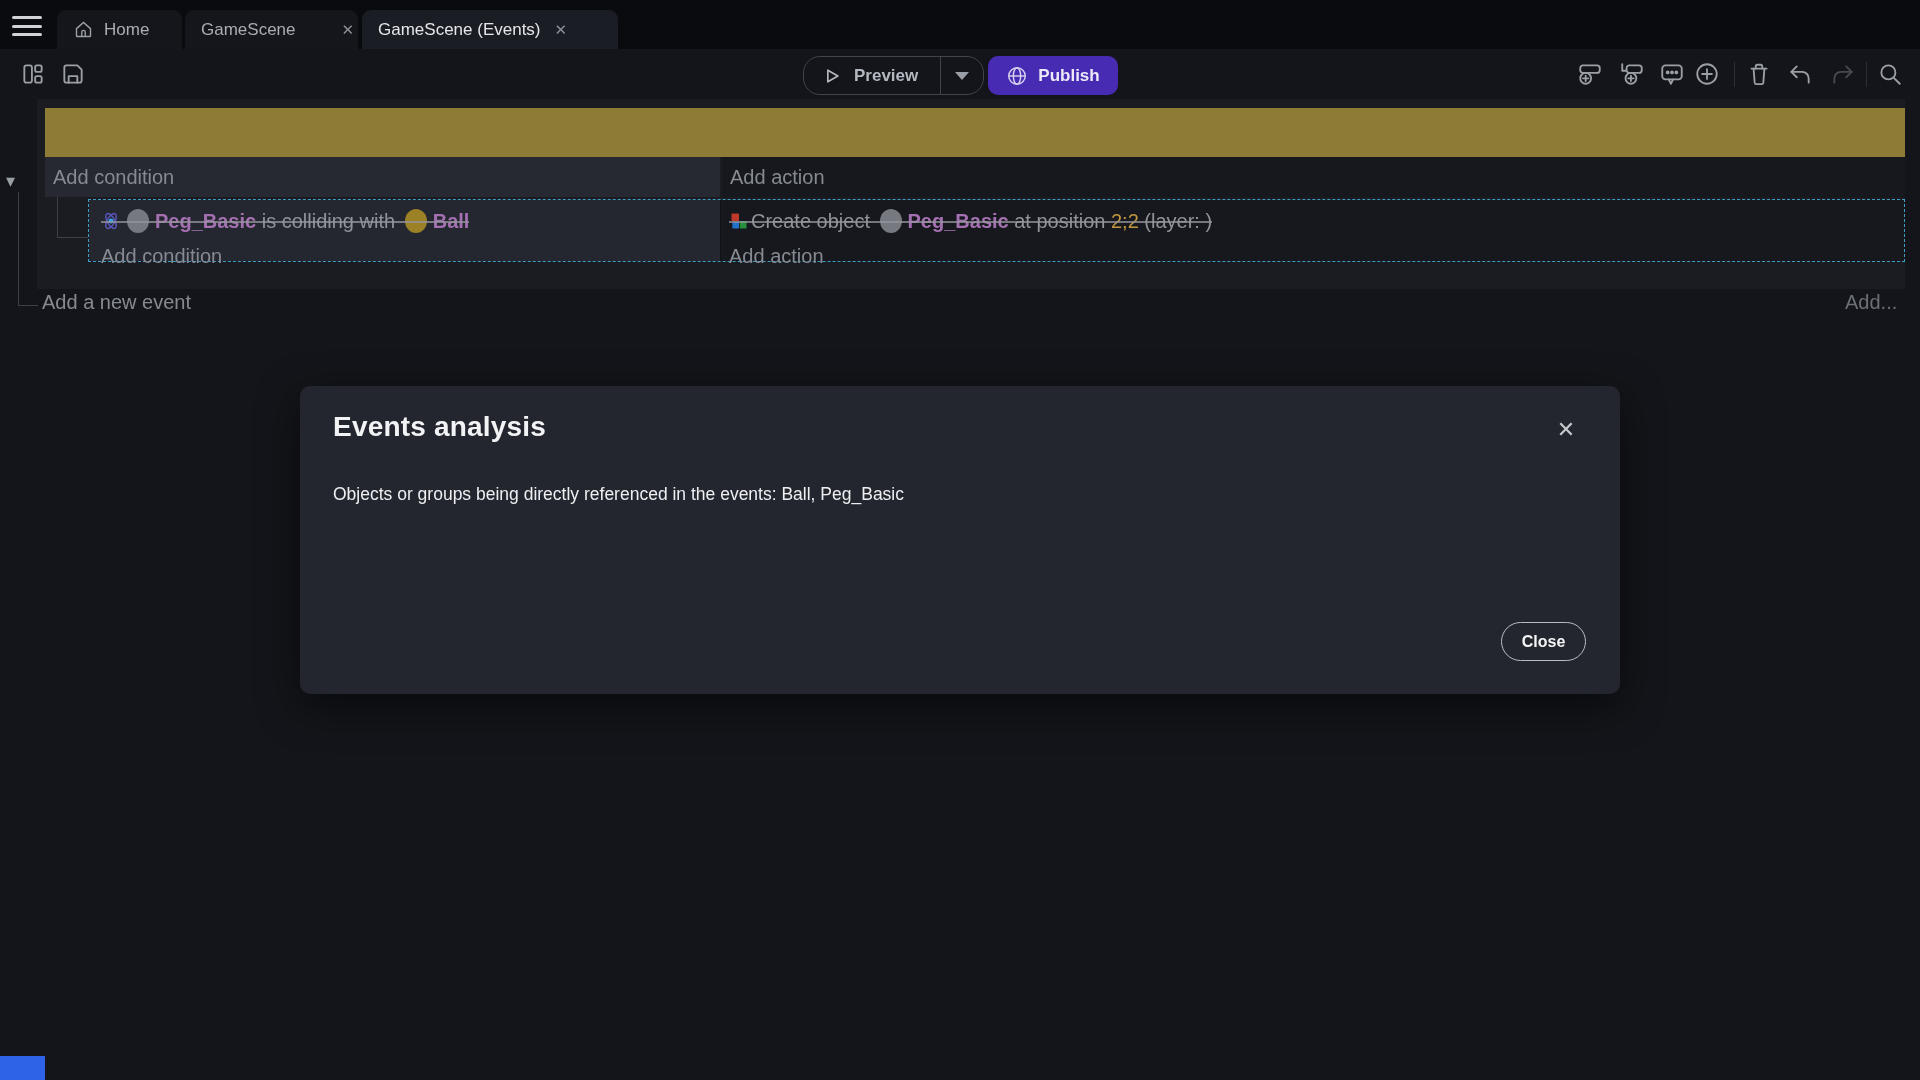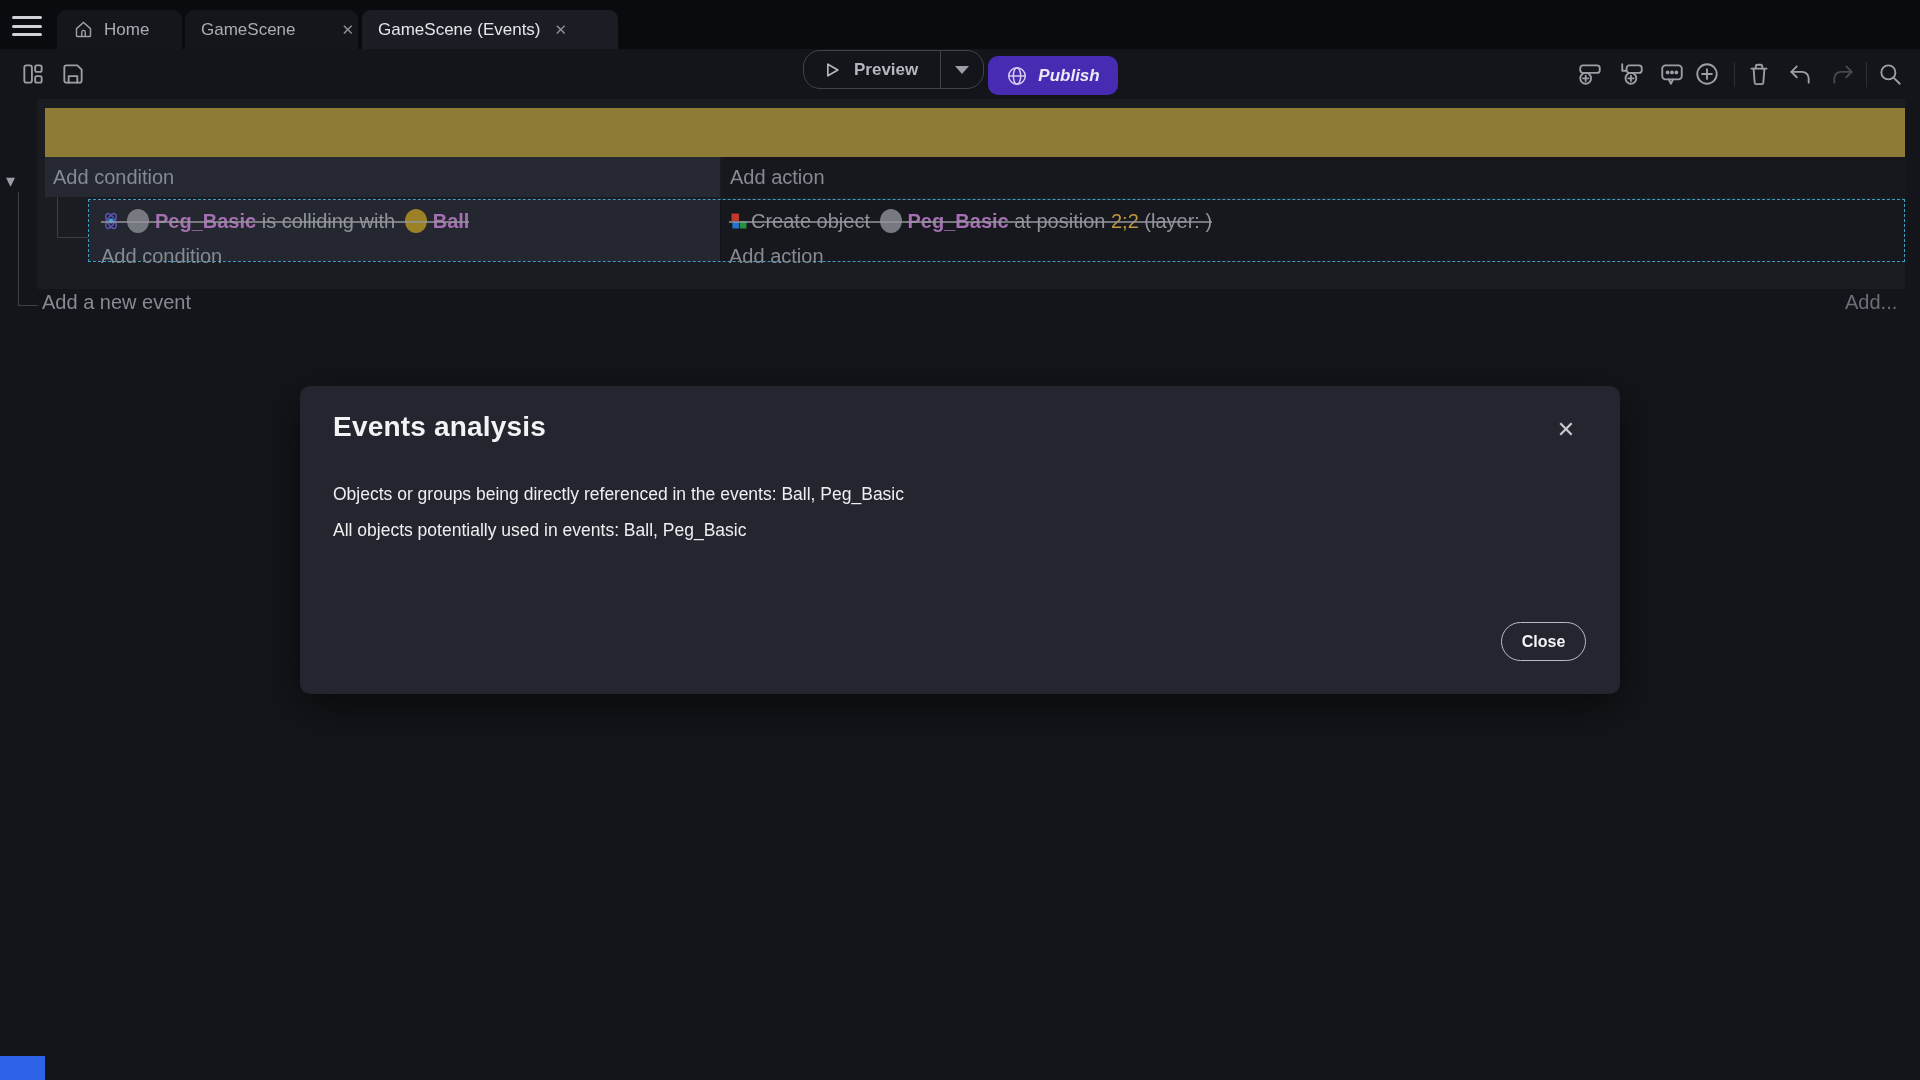--- a/index.html
+++ b/index.html
@@ -19,31 +19,31 @@
   .tab-events { left:362px; width:256px; }
   .home-ico { width:21px; height:21px; stroke:#9ba0a7; fill:none; stroke-width:1.6; }
 
   
   .toolbar { position:absolute; left:0; top:49px; width:1920px; height:50px; background:#14151a; }
   .tool-ico { position:absolute; width:26px; height:26px; top:12px; color:#9ba0a7; cursor:pointer; }
   .tool-ico svg { width:100%; height:100%; stroke:currentColor; fill:none; stroke-width:1.7; stroke-linecap:round; stroke-linejoin:round; }
   .tool-ico.disabled { color:#474a51; }
   .tb-divider { position:absolute; top:13px; width:1px; height:25px; background:#2b2e34; }
 
-  .preview-btn { position:absolute; left:803px; top:1px; height:39px; display:flex; align-items:center; border:1px solid #3f434b; border-radius:17px; color:#b3b7bf; cursor:pointer; }
+  .preview-btn { position:absolute; left:803px; top:7px; height:39px; display:flex; align-items:center; border:1px solid #3f434b; border-radius:17px; color:#b3b7bf; cursor:pointer; }
   .preview-main { display:flex; align-items:center; gap:12px; padding:0 22px 0 18px; height:100%; }
   .preview-btn .play { width:20px; height:20px; stroke:#b3b7bf; fill:none; stroke-width:2; stroke-linejoin:round; }
   .preview-label { font-size:17px; font-weight:bold; }
   .preview-split { width:1px; height:100%; background:#3f434b; }
   .preview-caret { width:42px; height:100%; display:flex; align-items:center; justify-content:center; }
   .caret-shape { width:0; height:0; border-left:7px solid transparent; border-right:7px solid transparent; border-top:8px solid #9a9ea6; }
 
   .publish-btn { position:absolute; left:988px; top:7px; width:130px; height:39px; display:flex; align-items:center; justify-content:center; gap:10px; background:#472bb2; border-radius:10px; color:#ece9f8; cursor:pointer; }
   .publish-btn svg { width:22px; height:22px; stroke:#d6d0ee; fill:none; stroke-width:1.6; }
-  .publish-label { font-size:17px; font-weight:bold;font-style:italic; }
+  .publish-label { font-size:17px; font-weight:bold; }
 
   
   .events-area { position:absolute; left:37px; top:99px; width:1868px; height:190px; background:#1a1c22; }
   .event-highlight { position:absolute; left:8px; top:9px; width:1860px; height:49px; background:#8d7b36; }
   .row1 { position:absolute; left:8px; top:58px; width:1860px; height:40px; display:flex; }
   .row1 .cond { width:675px; background:#262932; display:flex; align-items:center; padding-left:8px; }
   .row1 .act { flex:1; background:#16181d; display:flex; align-items:center; padding-left:8px; margin-left:2px; }
   .add-link { color:#868a92; font-size:20px; cursor:pointer; }
 
   .sub-event { position:absolute; left:51px; top:100px; width:1817px; height:63px; display:flex; border:1px dashed #3d9dc2; }
@@ -252,19 +252,18 @@
   <div class="tree-hline2"></div>
 
   <div class="add-new-event">Add a new event</div>
   <div class="add-more">Add...</div>
 
   <div class="dialog">
     <div class="dialog-title">Events analysis</div>
     <div class="dialog-close">✕</div>
     <div class="dialog-body">
       <div>Objects or groups being directly referenced in the events: Ball, Peg_Basic</div>
-      <div>All objects potentially used in events: Ball, Peg_Basic</div>
     </div>
     <button class="close-btn">Close</button>
   </div>
 
   <div class="blue-badge"></div>
 </div>
 
 </body></html>

